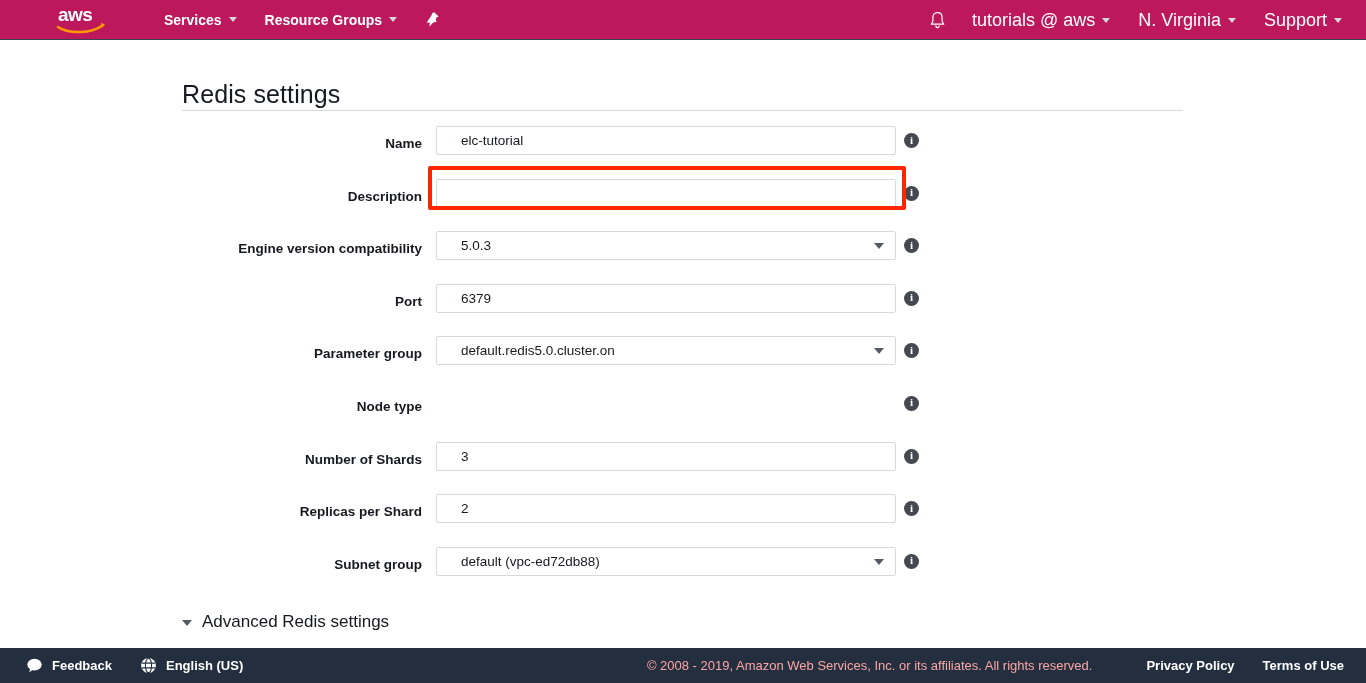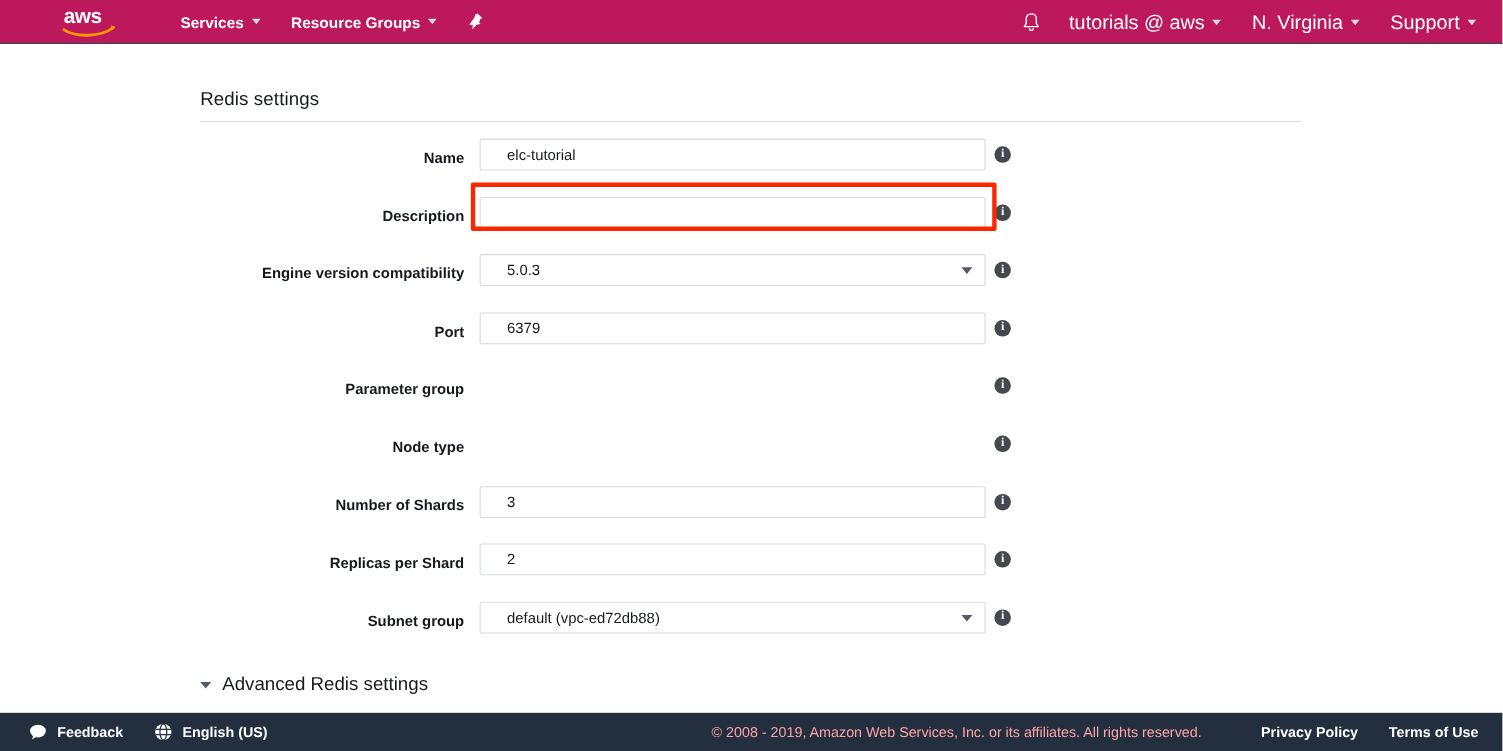--- a/index.html
+++ b/index.html
@@ -68,21 +68,21 @@
   
   .content {
     position: absolute;
     top: 40px; left: 0;
     width: 1366px; height: 603px;
     background: #ffffff;
   }
   .section-title {
     position: absolute;
     left: 182px; top: 40px;
-    font-size: 17px;
+    font-size: 25px;
     color: #16191f;
     font-weight: normal;
     letter-spacing: 0.1px;
   }
   .section-rule {
     position: absolute;
     left: 182px; top: 70px;
     width: 1001px; height: 1px;
     background: #d5dbdb;
   }
@@ -314,20 +314,24 @@
         <div class="field-wrap">
           <div class="field-input">6379</div>
         </div>
         <div class="info-icon">
             <span>i</span>
           </div>
       </div>
 
       <div class="form-row">
         <div class="field-label">Parameter group</div>
+        <div class="field-wrap">
+          <div class="field-input select">default.redis5.0.cluster.on</div>
+          <div class="select-caret"></div>
+        </div>
         <div class="info-icon">
             <span>i</span>
           </div>
       </div>
 
       <div class="form-row">
         <div class="field-label">Node type</div>
         <div class="info-icon">
             <span>i</span>
           </div>

